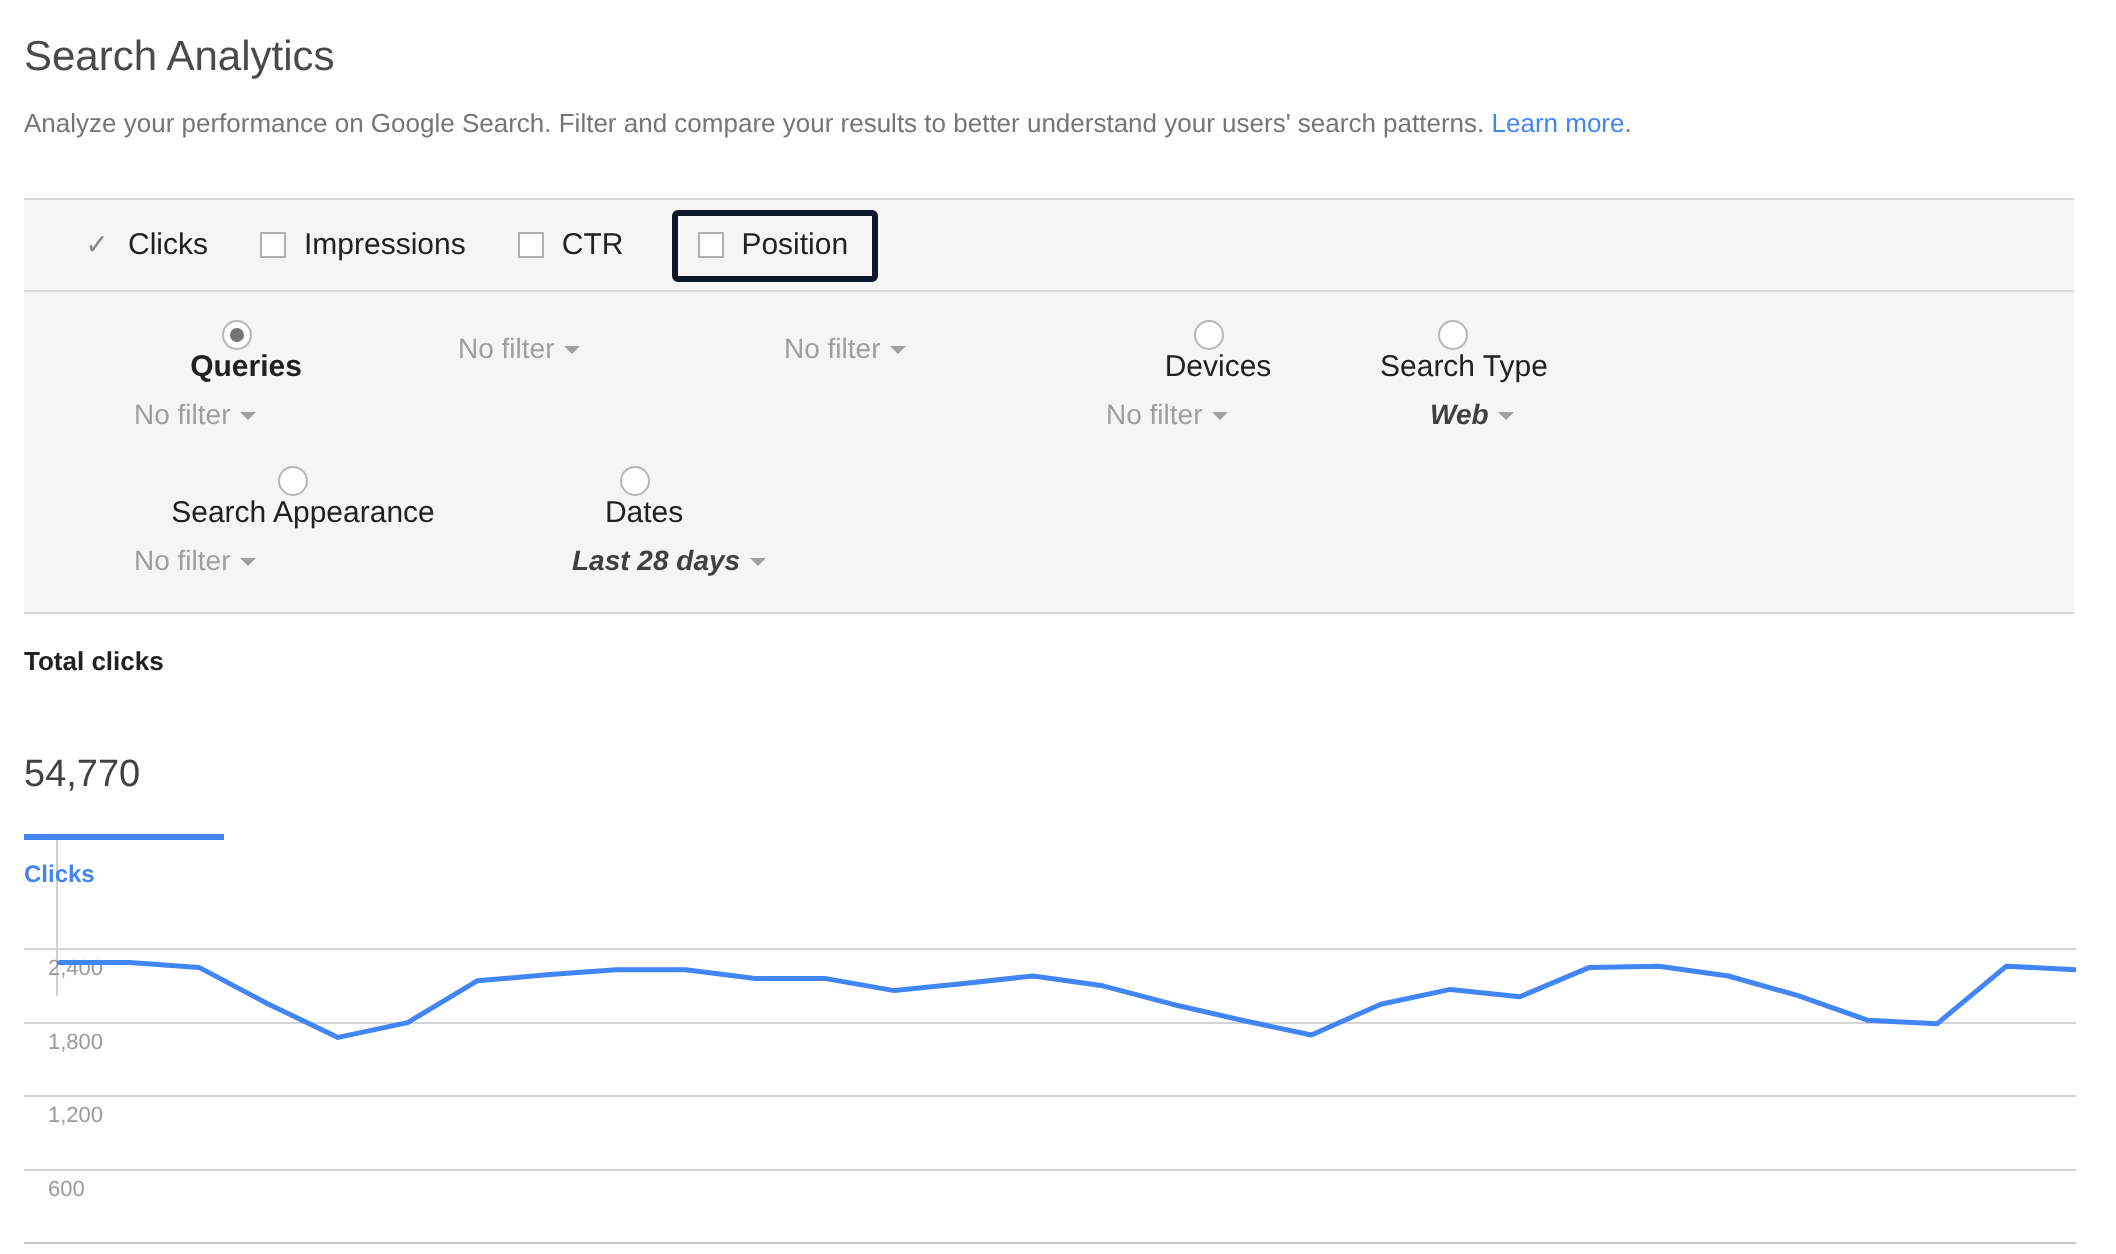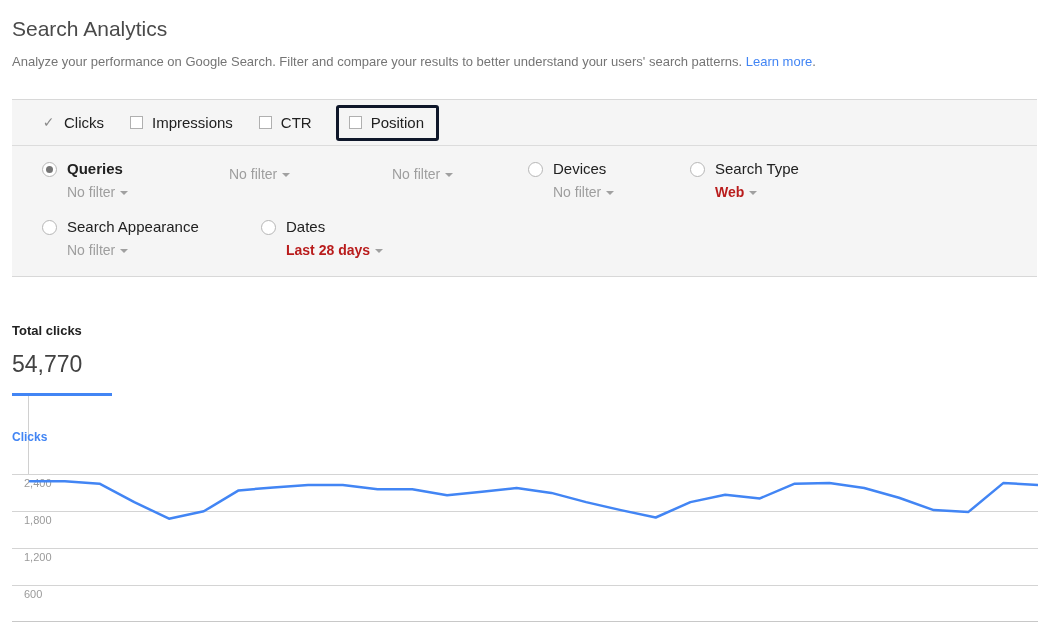--- a/index.html
+++ b/index.html
@@ -99,20 +99,21 @@
   
   .dim-rows { padding: 14px 0 18px 0; }
   .dim-row { display: flex; padding-left: 30px; }
   .dim-row + .dim-row { margin-top: 18px; }
   .dim-item { position: relative; }
   .dim-head {
     display: flex;
     align-items: center;
     cursor: pointer;
     user-select: none;
+    flex-direction: column;
   }
   .radio {
     width: 15px;
     height: 15px;
     border-radius: 50%;
     border: 1px solid #b6b6b6;
     background: #fff;
     box-sizing: border-box;
     margin-right: 10px;
     flex: none;
@@ -136,21 +137,21 @@
   .dim-item.selected .dim-label { font-weight: bold; }
   .dim-sub {
     margin-top: 6px;
     padding-left: 25px;
     font-size: 14px;
     color: #9e9e9e;
     cursor: pointer;
     user-select: none;
     white-space: nowrap;
   }
-  .dim-sub.active { color: #b91c1c; font-weight: bold; }
+  .dim-sub.active { color: #404040; font-weight: bold; font-style: italic; }
   .caret {
     display: inline-block;
     margin-left: 5px;
     border-left: 4px solid transparent;
     border-right: 4px solid transparent;
     border-top: 4px solid #a0a0a0;
     vertical-align: middle;
   }
 
   
@@ -162,25 +163,25 @@
     flex-direction: column;
   }
   .summary-card { width: 125px; }
   .summary-title {
     font-size: 13px;
     font-weight: bold;
     color: #212121;
     line-height: 16px;
   }
   .summary-value {
-    font-size: 23px;
+    font-size: 19px;
     font-weight: 400;
     color: #424242;
     line-height: 30px;
-    margin-top: 10px;
+    margin-top: 34px;
   }
   .summary-underline {
     width: 100px;
     height: 3px;
     background: #4285f4;
     margin-top: 14px;
   }
   .summary-divider {
     width: 1px;
     background: #d0d0d0;

